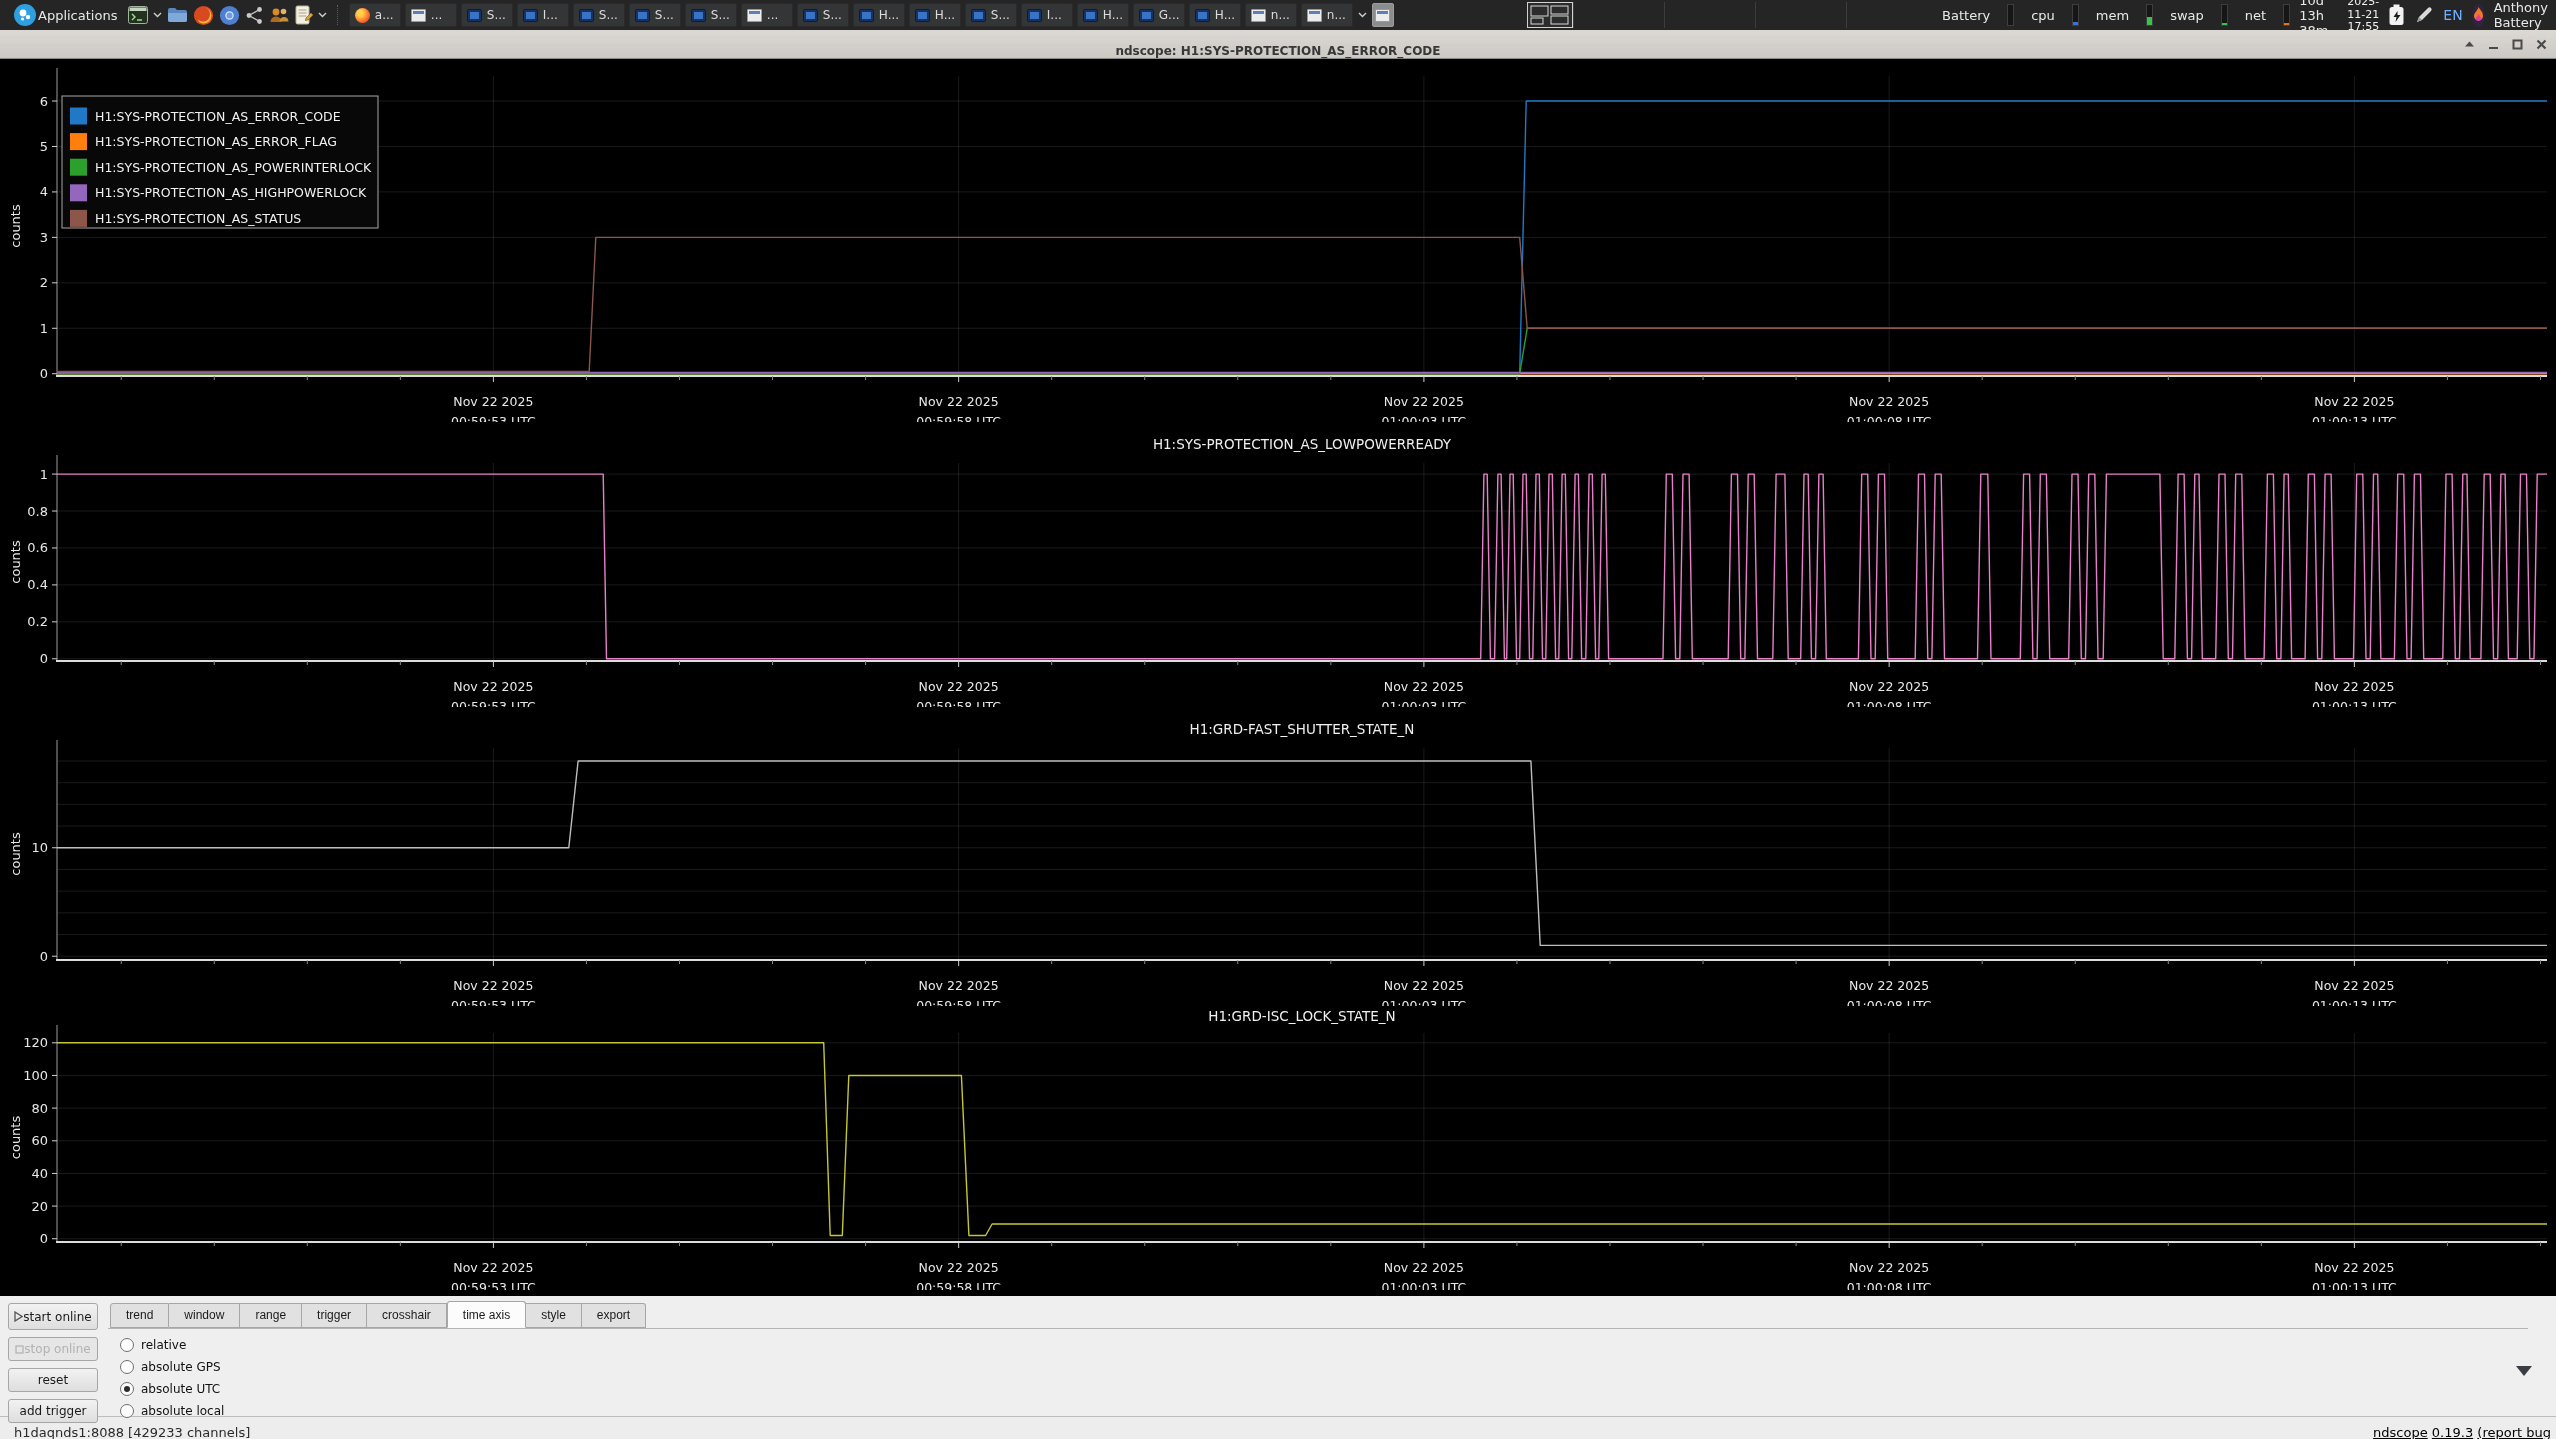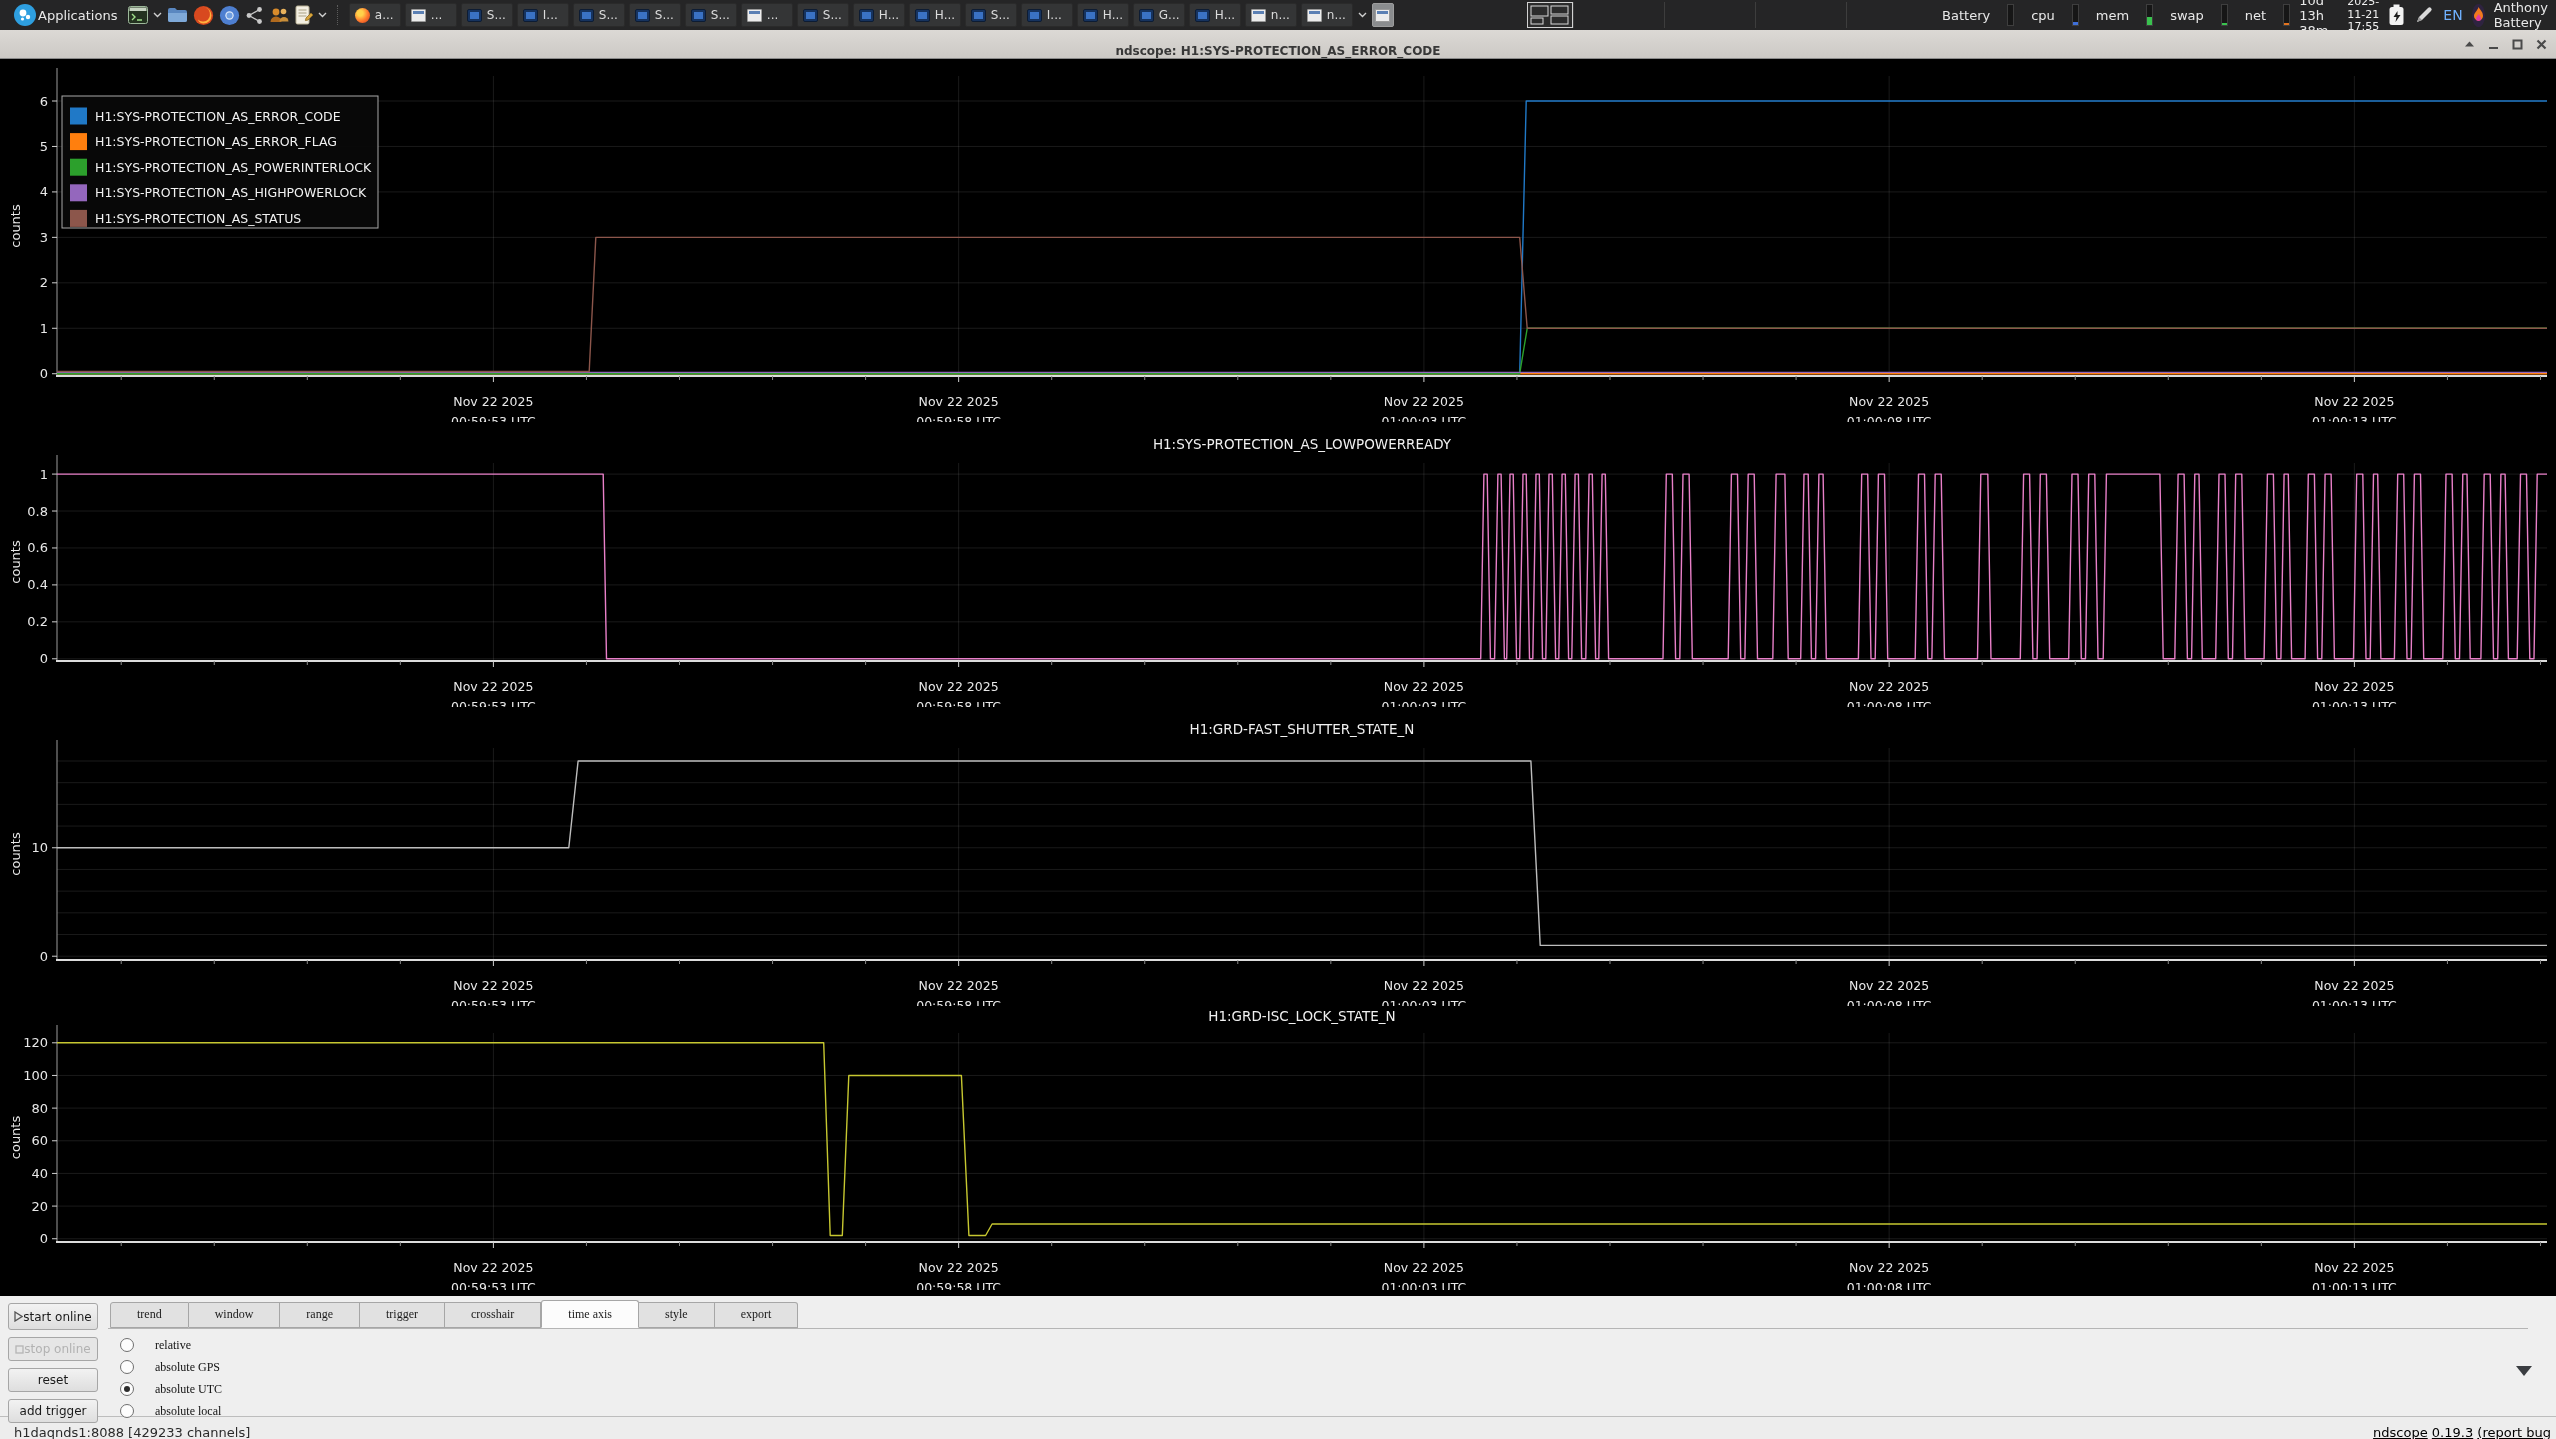--- a/index.html
+++ b/index.html
@@ -57,29 +57,29 @@
   
   .panel { height:120px; background:#efefef; position:relative; font-size:12px; color:#111; }
   .panel-left { position:absolute; left:8px; top:7px; width:90px; display:flex; flex-direction:column; gap:7px; }
   .pbtn { height:24px; background:linear-gradient(#f2f2f2,#dedede); border:1px solid #a6a6a6;
     border-radius:3px; display:flex; align-items:center; justify-content:center; 
     font-size:12px; font-family:inherit; color:#1a1a1a; padding:0; }
   .pbtn:first-child { height:27px; }
   .pbtn.disabled { color:#b2b2b2; background:#e6e6e6; }
   .pbtn .bicon { display:flex; align-items:center; }
   .tabs { position:absolute; left:110px; top:6px; display:flex; align-items:flex-end; height:26px; }
-  .tab { padding:4px 26px 5px; border:1px solid #a6a6a6; border-left-width:0; background:#e1e1e1;
-    font-size:12px; font-family:Liberation Serif, serif; color:#1a1a1a; position:relative; }
+  .tab { padding:4px 15px 5px; border:1px solid #a6a6a6; border-left-width:0; background:#e1e1e1;
+    font-size:12px; font-family:Liberation Sans, sans-serif; color:#1a1a1a; position:relative; }
   .tab:first-child { border-left-width:1px; border-top-left-radius:3px; }
   .tab:last-child { border-top-right-radius:3px; }
   .tab.active { background:#fcfcfc; padding-top:6px; border-bottom:1px solid #fcfcfc; z-index:2;
     border-left-width:1px; border-top-left-radius:3px; border-top-right-radius:3px; }
   .tabs-underline { position:absolute; left:108px; right:28px; top:32px; border-top:1px solid #b5b5b5; }
   .radios { position:absolute; left:120px; top:42px; display:flex; flex-direction:column; gap:8px; }
-  .radio-row { display:flex; align-items:center; gap:21px; height:14px;font-family:Liberation Serif, serif; }
+  .radio-row { display:flex; align-items:center; gap:7px; height:14px; }
   .rb { width:14px; height:14px; border-radius:50%; border:1px solid #6f6f6f; background:#fdfdfd; position:relative; }
   .rb.sel::after { content:""; position:absolute; inset:3px; border-radius:50%; background:#2c2c2c; }
   .panel-arrow { position:absolute; right:24px; bottom:40px; width:0; height:0;
     border-left:8px solid transparent; border-right:8px solid transparent; border-top:10px solid #3a3d41; }
   
   .statusbar { height:31px; background:#ededed; border-top:1px solid #bdbdbd; display:flex;
     align-items:center; padding:0 10px 0 14px; font-size:13px; color:#2a2a2a; overflow:hidden; }
   .status-links { margin-left:auto; margin-right:-5px; white-space:nowrap; color:#2323cd; }
   .status-links .lnk { color:#000000; text-decoration:underline; cursor:pointer;margin-top:23px; }
 </style>

